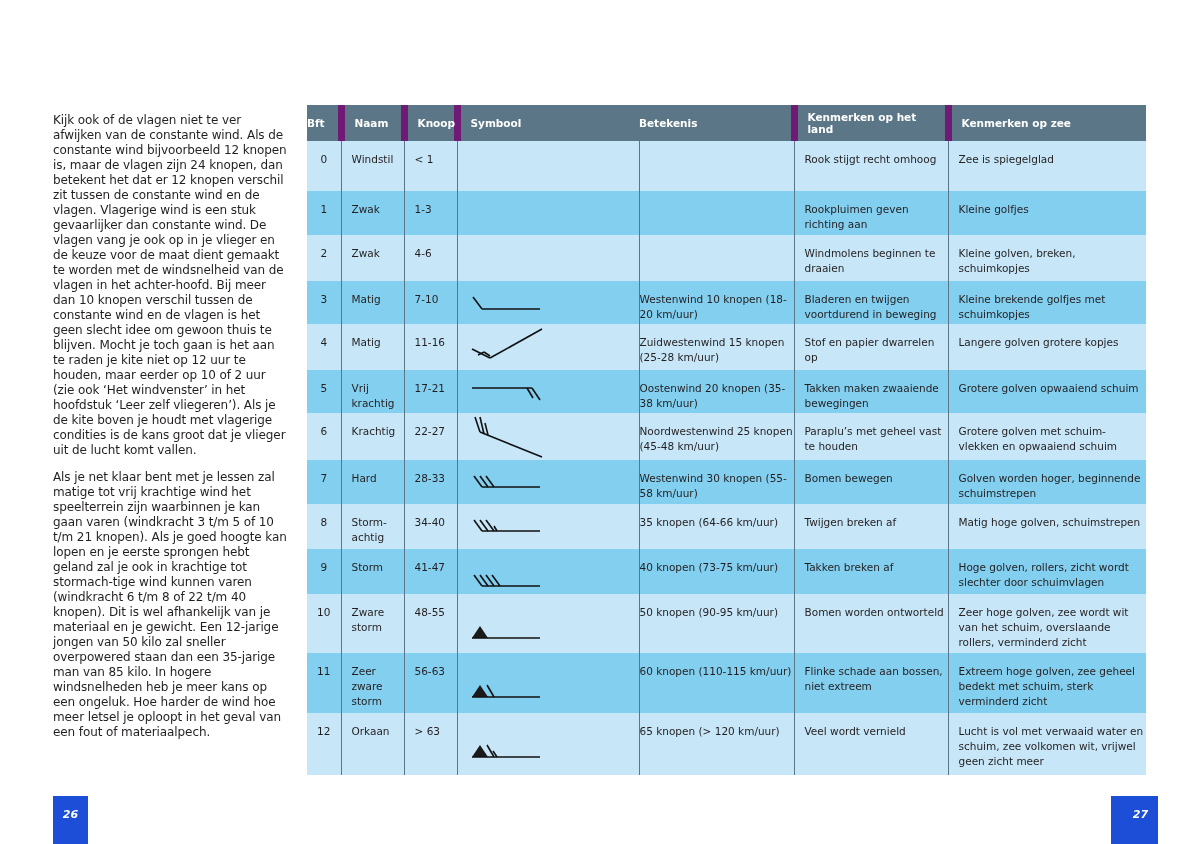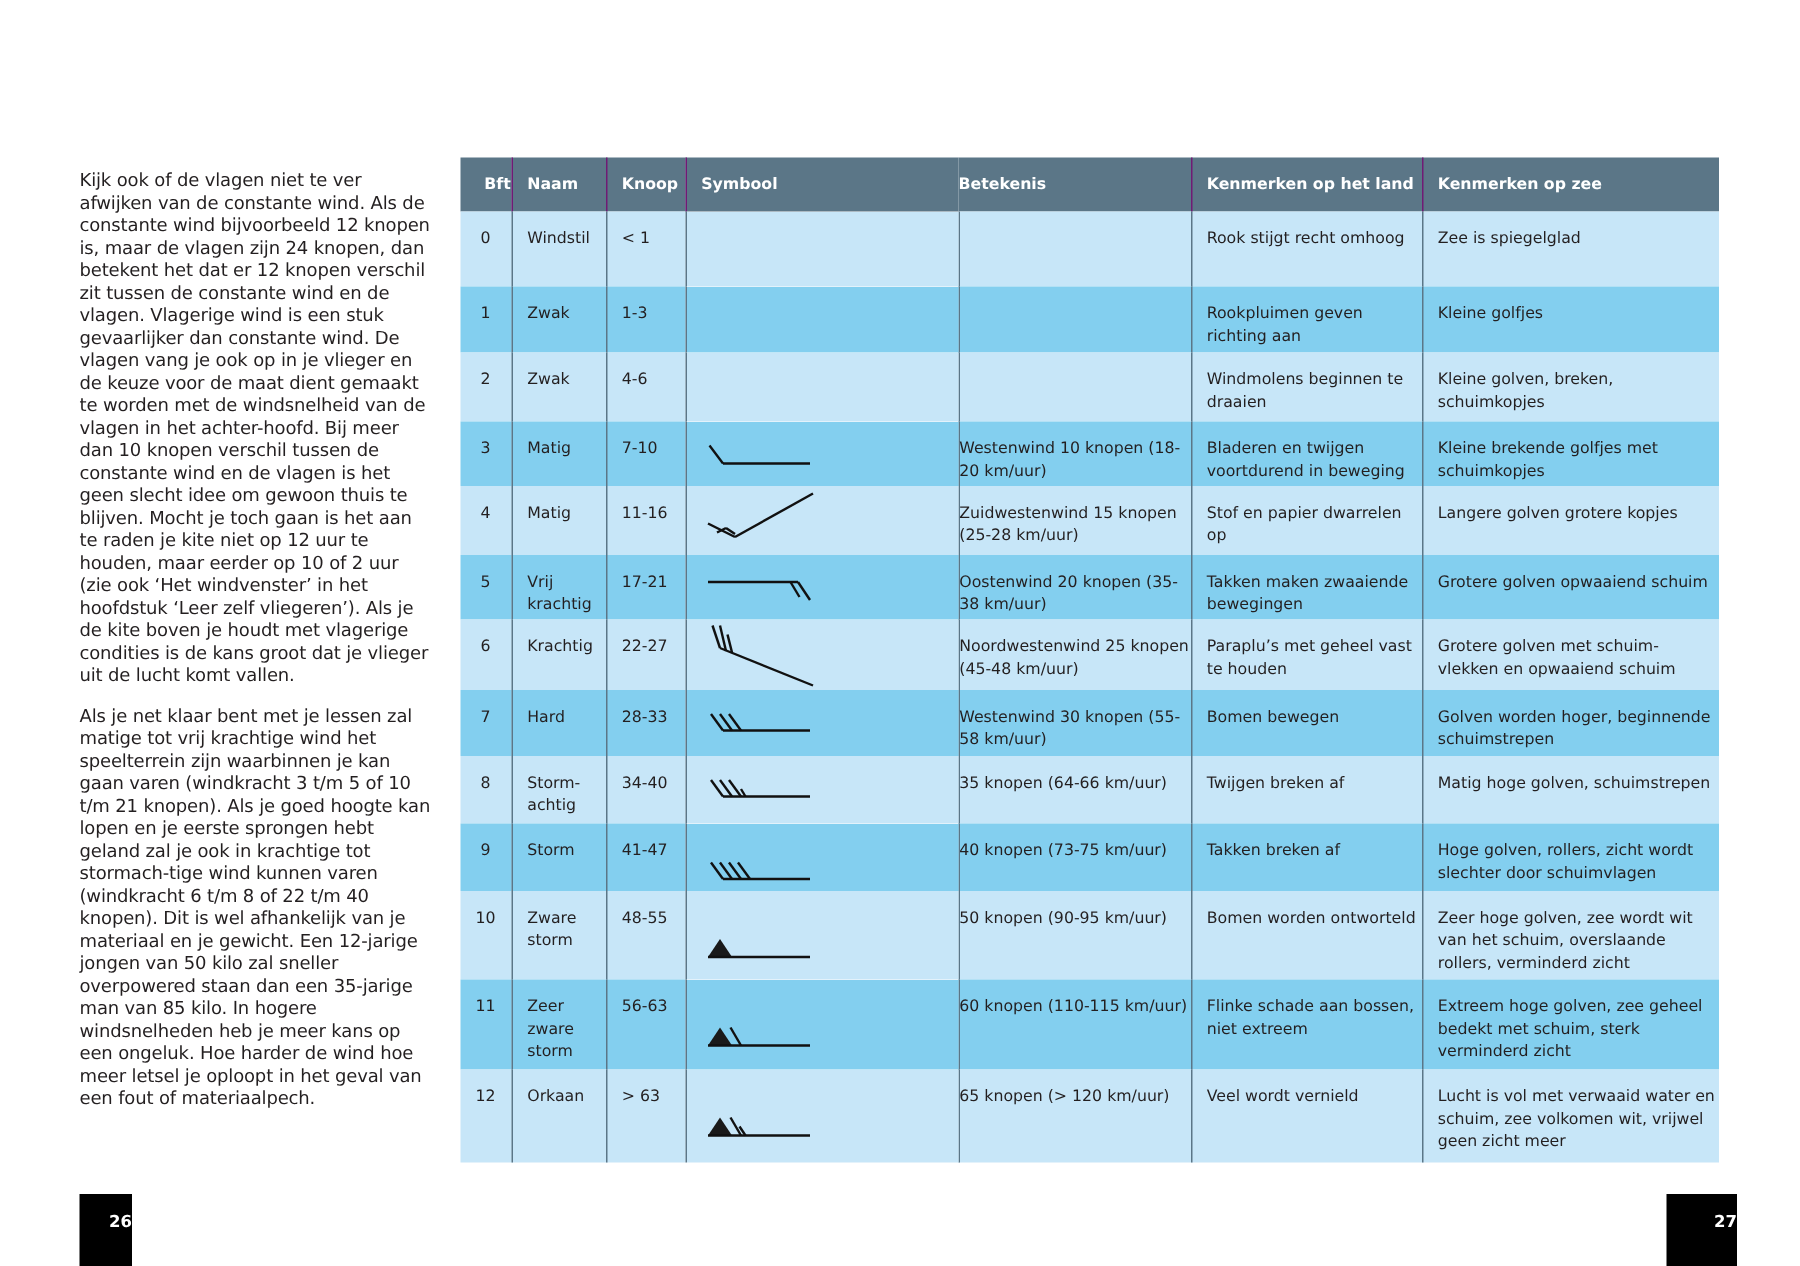--- a/index.html
+++ b/index.html
@@ -17,38 +17,38 @@
   }
   .p1 { margin-top: 13px; }
   .h2 { margin-top: 28px; }
   .p2 { margin-top: 12px; }
 
   .table-wrap { position: absolute; left: 307px; top: 105px; width: 839px; }
   table { border-collapse: collapse; width: 839px; table-layout: fixed; }
   th {
     background: #5b7687; color: #ffffff; font-size: 10.5px; font-weight: bold;
     text-align: left; height: 36px; padding: 0 0 0 10px; vertical-align: middle;
-    border-left: 1px solid #701a75;
-  }
-  th:first-child { border-left: none; text-align: right; padding-left: 0; }
+    border-left: 7px solid #701a75;
+  }
+  th:first-child { border-left: none; text-align: left; padding-left: 0; }
   td {
     font-size: 10.5px; line-height: 15px; vertical-align: top; padding: 11px 0 0 10px;
     border-left: 1px solid #5b7687; color: #231f20;
   }
   td:first-child { border-left: none; text-align: center; padding-left: 0; }
   tr.light td { background: #c7e6f8; }
   tr.dark td { background: #83cfef; }
   td.sym-cell { position: relative; padding: 0; }
   td.sym-cell svg { position: absolute; left: 12px; top: 0; }
   td.bet { padding-left: 0; }
   .th-bet { padding-left: 0 !important; border-left: none !important; }
 
   .page-num {
-    position: absolute; top: 796px; width: 35px; height: 48px; background: #000000;
-    color: #ffffff; font-size: 11px; font-weight: bold; text-align: right; line-height: 38px;
+    position: absolute; top: 796px; width: 35px; height: 48px; background: #1d4ed8;
+    color: #ffffff; font-size: 11px; font-weight: bold; text-align: center; line-height: 38px; font-style: italic;
   }
   .pn-left { left: 53px; }
   .pn-right { left: 1111px; padding-left: 12px; }
 </style>
 </head>
 <body>
 
 <div class="left-col">
   <p class="para p1">Kijk ook of de vlagen niet te ver afwijken van de constante wind. Als de constante wind bijvoorbeeld 12 knopen is, maar de vlagen zijn 24 knopen, dan betekent het dat er 12 knopen verschil zit tussen de constante wind en de vlagen. Vlagerige wind is een stuk gevaarlijker dan constante wind. De vlagen vang je ook op in je vlieger en de keuze voor de maat dient gemaakt te worden met de windsnelheid van de vlagen in het achter-hoofd. Bij meer dan 10 knopen verschil tussen de constante wind en de vlagen is het geen slecht idee om gewoon thuis te blijven. Mocht je toch gaan is het aan te raden je kite niet op 12 uur te houden, maar eerder op 10 of 2 uur (zie ook ‘Het windvenster’ in het hoofdstuk ‘Leer zelf vliegeren’). Als je de kite boven je houdt met vlagerige condities is de kans groot dat je vlieger uit de lucht komt vallen.</p>
   <p class="para p2">Als je net klaar bent met je lessen zal matige tot vrij krachtige wind het speelterrein zijn waarbinnen je kan gaan varen (windkracht 3 t/m 5 of 10 t/m 21 knopen). Als je goed hoogte kan lopen en je eerste sprongen hebt geland zal je ook in krachtige tot stormach-tige wind kunnen varen (windkracht 6 t/m 8 of 22 t/m 40 knopen). Dit is wel afhankelijk van je materiaal en je gewicht. Een 12-jarige jongen van 50 kilo zal sneller overpowered staan dan een 35-jarige man van 85 kilo. In hogere windsnelheden heb je meer kans op een ongeluk. Hoe harder de wind hoe meer letsel je oploopt in het geval van een fout of materiaalpech.</p>

